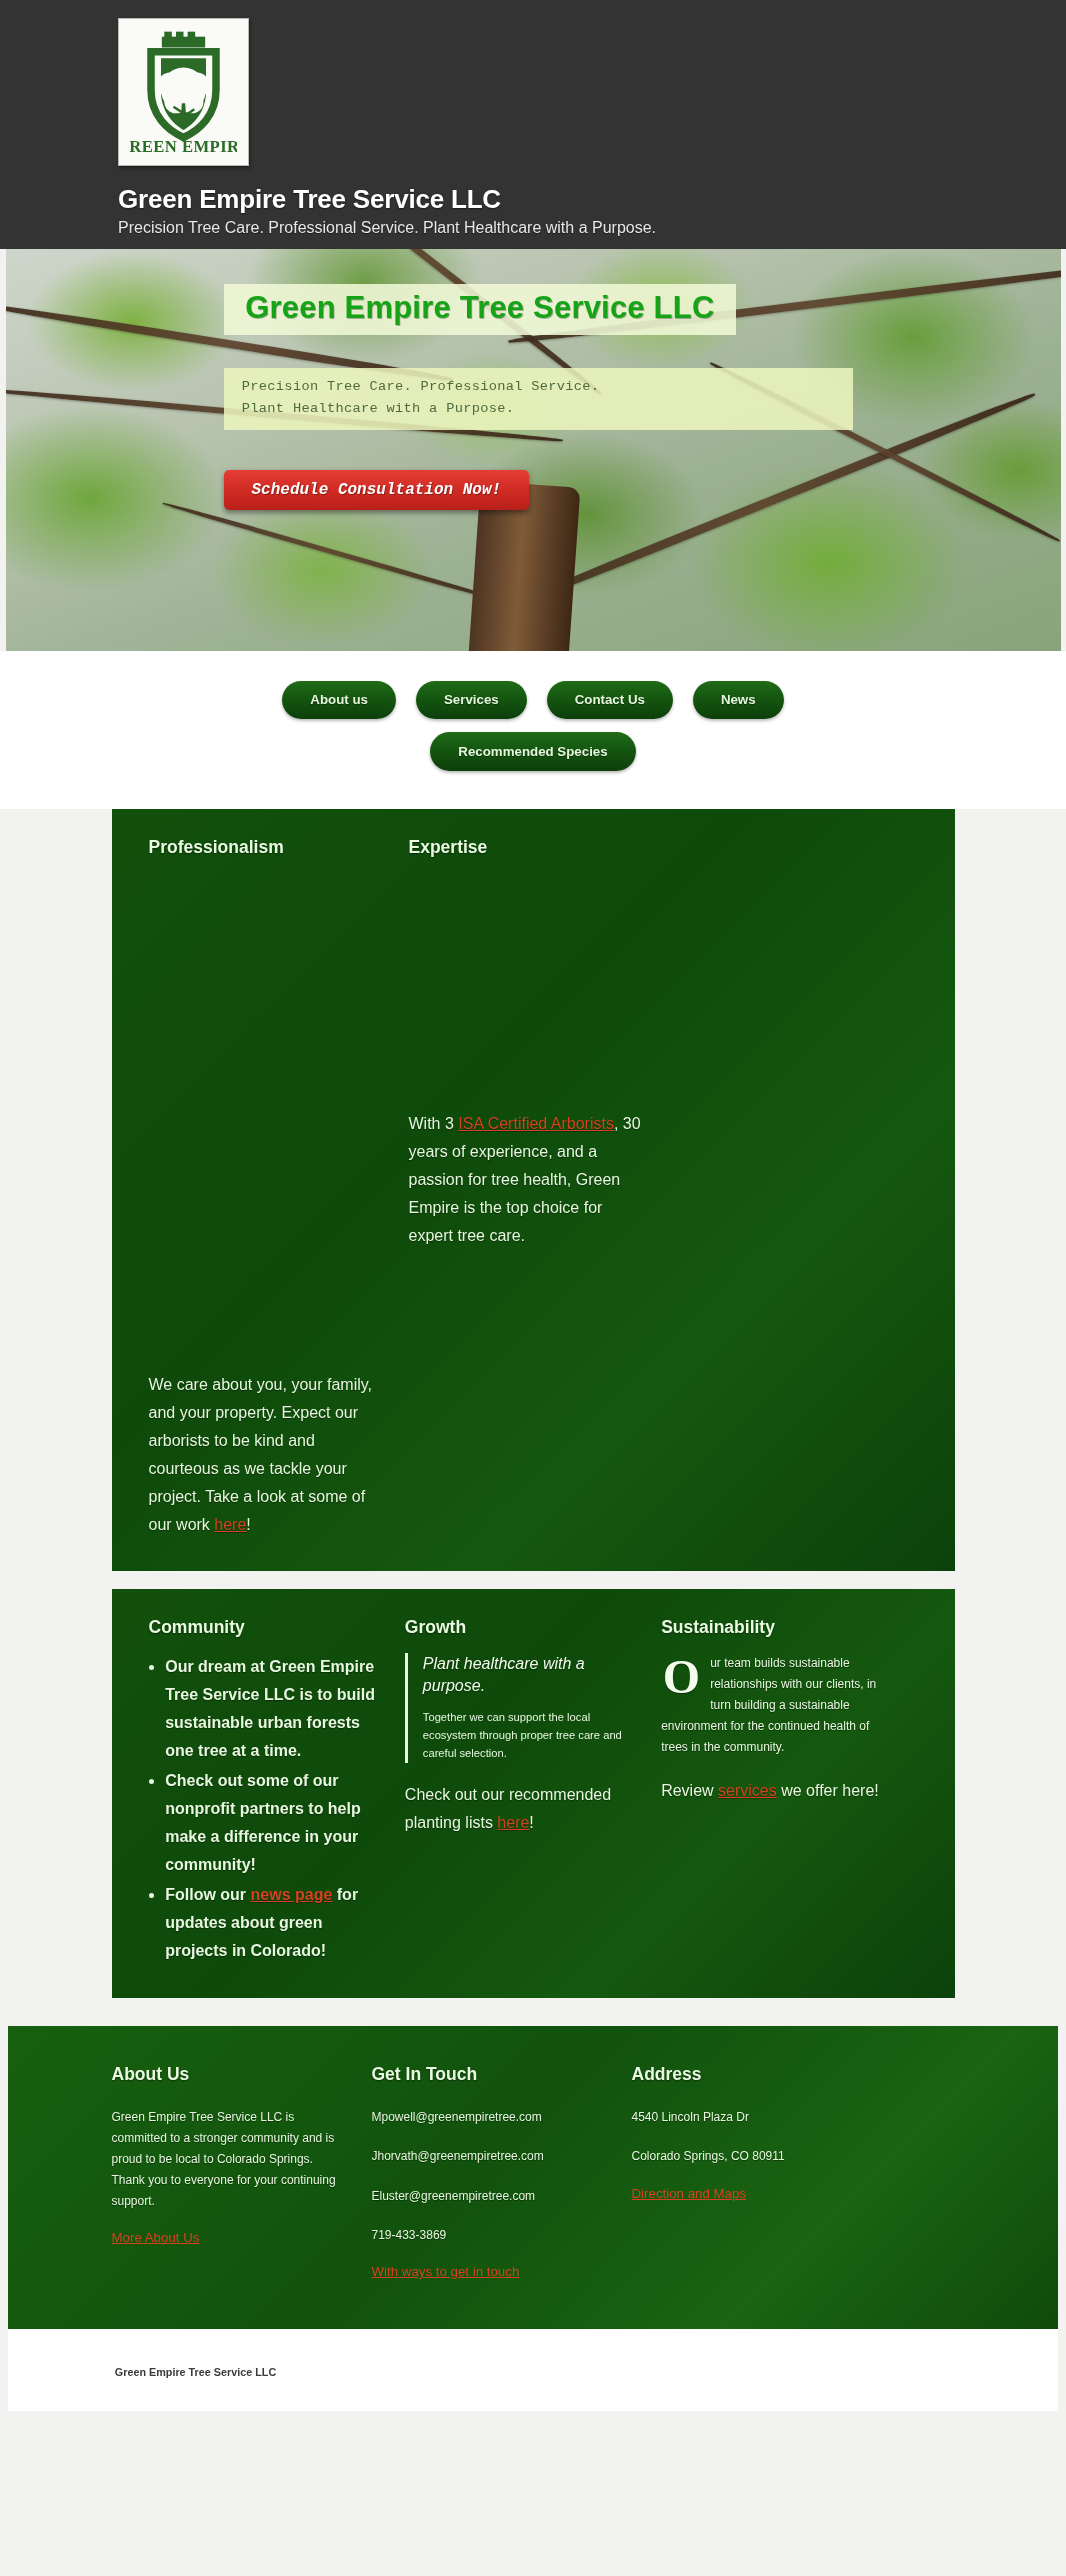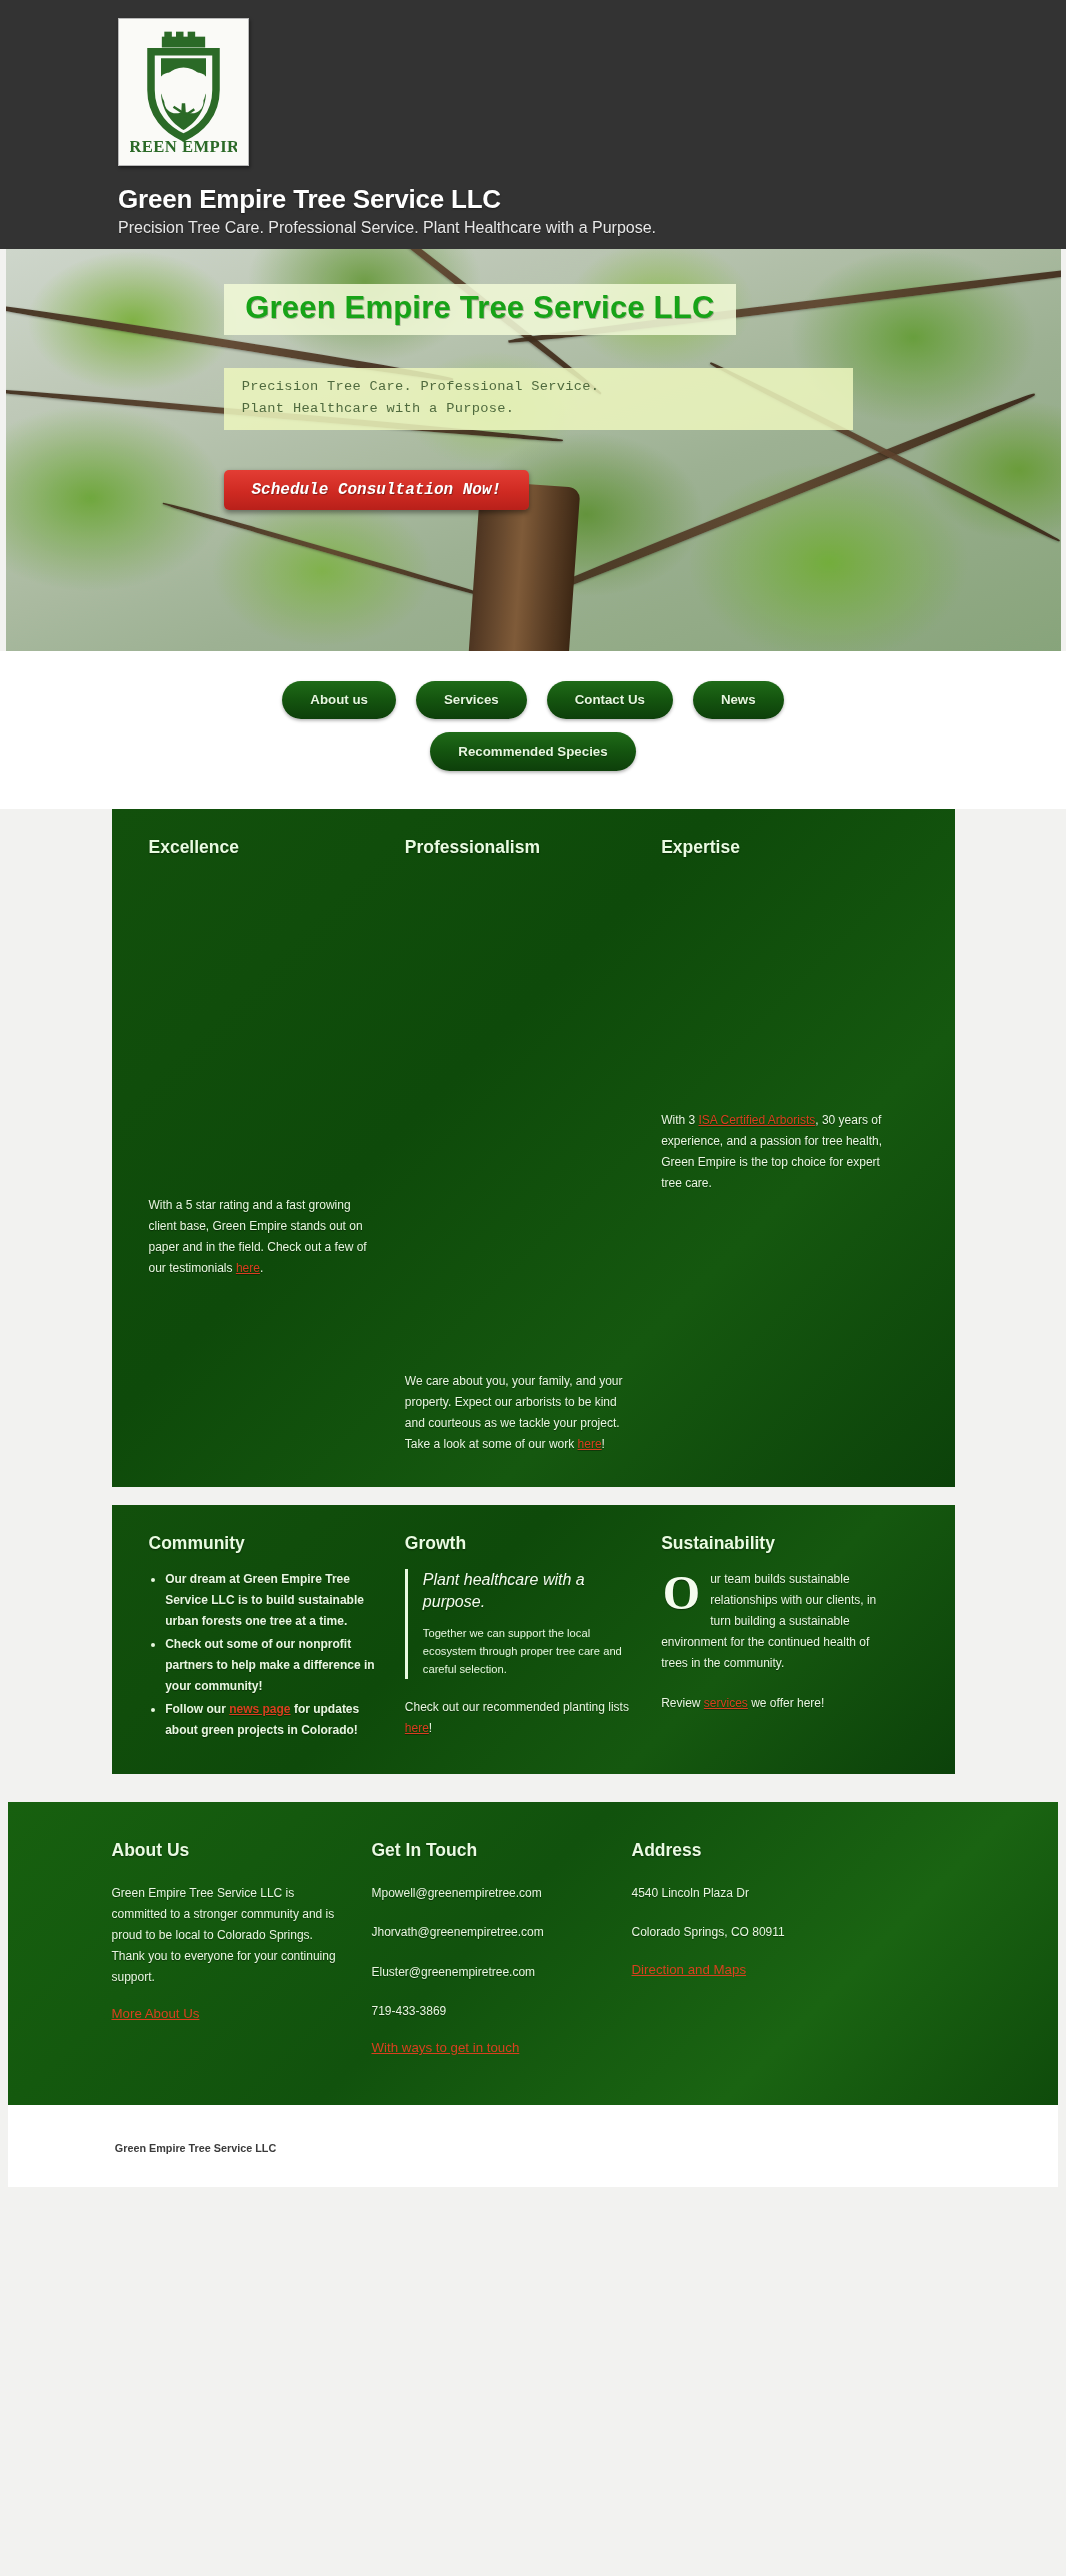--- a/index.html
+++ b/index.html
@@ -183,21 +183,21 @@
   .panel-col { width: 260px; padding-right: 25px; position: relative; }
   .col-title {
     color: #e9fbe1;
     font-size: 17.5px;
     font-weight: bold;
     margin-bottom: 15px;
     text-shadow: 0 0.8px 1.7px rgba(0,0,0,0.45);
   }
   .col-body {
     color: #e8f7e0;
-    font-size: 12px;
+    font-size: 16px;
     line-height: 1.75;
     text-shadow: 0 0.8px 0.8px rgba(0,0,0,0.4);
   }
   a.inline-link {
     color: #d8401f;
     text-decoration: underline;
   }
 
   
   .p1-c1 .col-body { margin-top: 337px; }
@@ -343,24 +343,20 @@
     <button class="nav-btn">Services</button>
     <button class="nav-btn">Contact Us</button>
     <button class="nav-btn">News</button>
   </div>
   <div class="nav-row">
     <button class="nav-btn">Recommended Species</button>
   </div>
 </nav>
 
 <section class="panel">
-  <div class="panel-col p1-c1">
-    <div class="col-title">Excellence</div>
-    <div class="col-body"><span>With a 5 star rating and a fast growing client base, Green Empire stands out on paper and in the field. Check out a few of our testimonials </span><a class="inline-link" href="#">here</a><span>.</span></div>
-  </div>
   <div class="panel-col p1-c2">
     <div class="col-title">Professionalism</div>
     <div class="col-body"><span>We care about you, your family, and your property. Expect our arborists to be kind and courteous as we tackle your project. Take a look at some of our work </span><a class="inline-link" href="#">here</a><span>!</span></div>
   </div>
   <div class="panel-col p1-c3">
     <div class="col-title">Expertise</div>
     <div class="col-body"><span>With 3 </span><a class="inline-link" href="#">ISA Certified Arborists</a><span>, 30 years of experience, and a passion for tree health, Green Empire is the top choice for expert tree care.</span></div>
   </div>
 </section>
 

